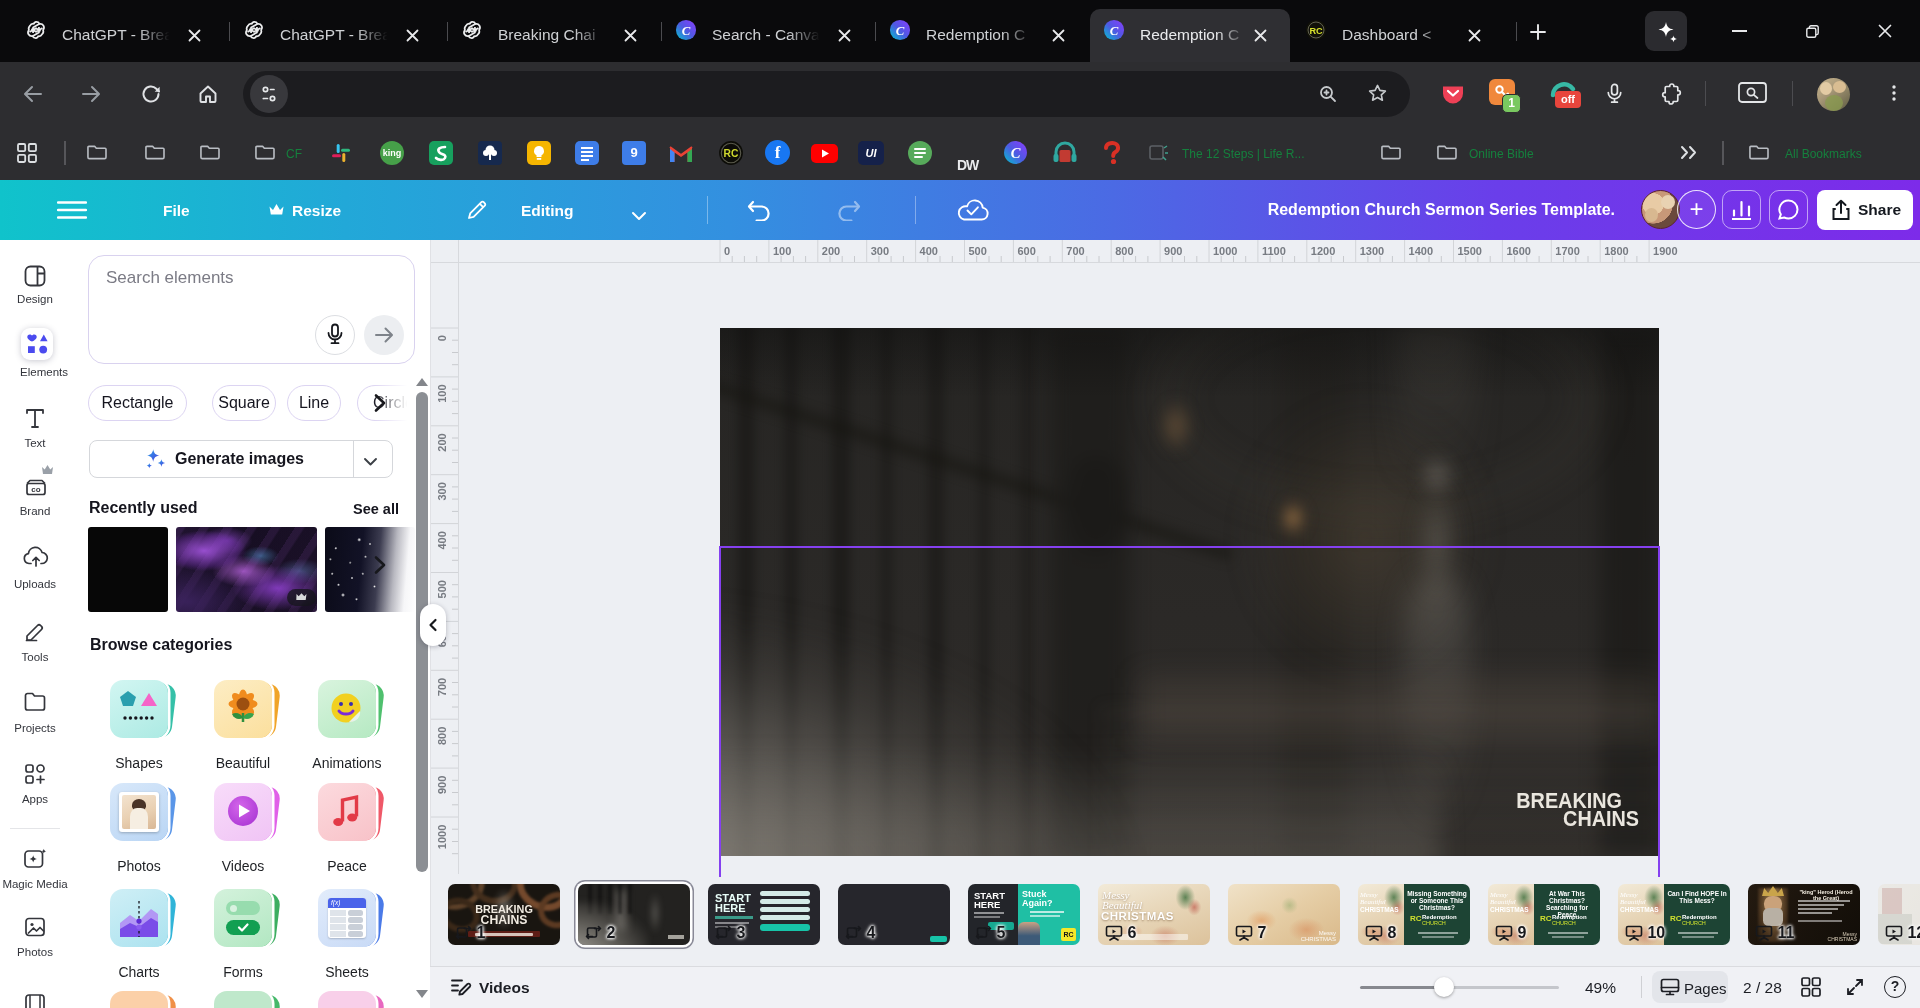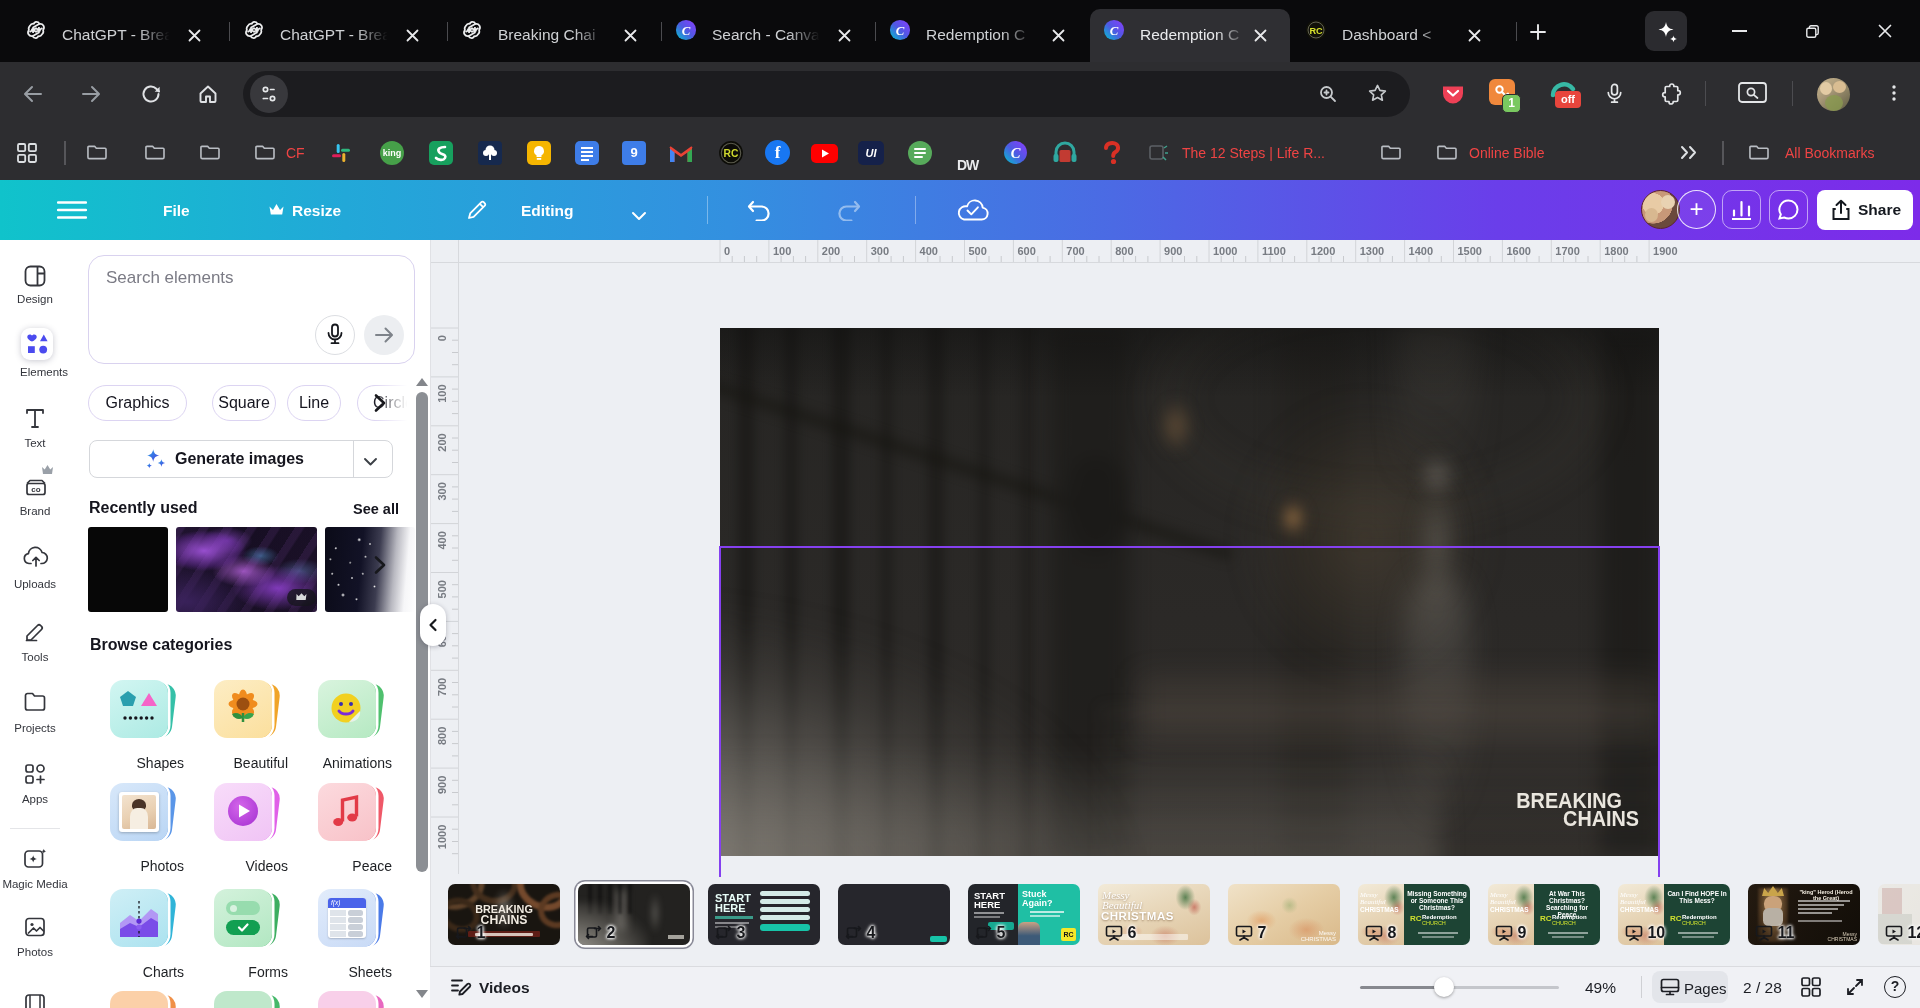--- a/index.html
+++ b/index.html
@@ -13,33 +13,33 @@
 .tab .fade{position:absolute;left:126px;top:12px;width:42px;height:30px;background:linear-gradient(90deg,rgba(10,10,12,0),#0a0a0c 75%)}
 .tab .tx{position:absolute;right:22px;top:19px;width:15px;height:15px}
 .tabsep{top:22px;width:1px;height:19px;background:#4b4b4f}
 .atab{background:#2f2f33;border-radius:10px 10px 0 0}
 .atab .fade{background:linear-gradient(90deg,rgba(47,47,51,0),#2f2f33 75%)}
 .tx svg{display:block}
 #toolrow{left:0;top:62px;width:1920px;height:63px;background:#2d2d30}
 #bmrow{left:0;top:125px;width:1920px;height:55px;background:#2d2d30;color:#dde0e3;font-size:15px}
 #urlpill{left:243px;top:71px;width:1167px;height:46px;border-radius:23px;background:#1c1c1f}
 .u1{color:#9aa0a6}.u2{color:#e6e8ea}
-.bktxt{color:#ef4444;font-size:14px}
+.bktxt{color:#15803d;font-size:12px}
 
 #cbar{left:0;top:180px;width:1920px;height:60px;background:linear-gradient(90deg,#10c3cb 0%,#22a8d8 18%,#3390e0 38%,#4b6ae4 58%,#6a3eea 78%,#7d2be9 100%);color:#fff}
 .cbt{font-weight:bold;font-size:15.5px;color:#fff}
 
 #sidebar{left:0;top:240px;width:70px;height:768px;background:#fff}
 .sbl{position:absolute;width:70px;text-align:center;font-size:11.5px;color:#33353c}
 #panel{left:70px;top:240px;width:360px;height:768px;background:#fff}
 #srchbox{left:18px;top:15px;width:327px;height:109px;border:1.5px solid #d9d2ef;border-radius:16px}
 .chip{position:absolute;top:145px;height:36px;border:1.5px solid #dcd4f2;border-radius:18px;font-size:16px;color:#15151f;text-align:center;line-height:33px}
 #genbtn{left:19px;top:200px;width:304px;height:38px;border:1px solid #d5d7db;border-radius:8px}
 .h16{font-weight:bold;font-size:16px;color:#15151e}
-.catlbl{position:absolute;width:90px;text-align:right;font-size:14px;color:#1e2024}
+.catlbl{position:absolute;width:90px;text-align:center;font-size:14px;color:#1e2024}
 .card{position:absolute;width:58px;height:58px;border-radius:13px}
 .cardb{position:absolute;width:50px;height:54px;border-radius:12px}
 
 #canvarea{left:430px;top:240px;width:1490px;height:768px;background:#edeff3;border-left:1px solid #e0e1e5}
 #page{position:absolute;left:289px;top:88px;width:939px;height:528px;background:#282624;overflow:hidden}
 #page *{position:absolute}
 #selrect{position:absolute;left:288px;top:306px;width:941px;height:331px;border:2px solid #8540f0;border-bottom:none}
 
 .thumb{position:absolute;top:884px;width:112px;height:61px;border-radius:7px;overflow:hidden}
 .badge{position:absolute;white-space:nowrap;color:#17181c;font-size:16px;font-weight:bold;text-shadow:0 0 3px #fff,0 0 3px #fff,0 0 4px #fff}
@@ -405,20 +405,21 @@
       </svg></div>
     <div class="abs" style="left:836px;top:199px;opacity:.45"><svg width="26" height="22" viewBox="0 0 26 22">
         <path d="M19 3l4 4.5-4 4.5" fill="none" stroke="#fff" stroke-width="2.2" stroke-linecap="round" stroke-linejoin="round"></path>
         <path d="M22.4 7.5h-12a7 7 0 0 0 0 14h5" fill="none" stroke="#fff" stroke-width="2.2" stroke-linecap="round"></path>
       </svg></div>
     <div class="abs" style="left:915px;top:196px;width:1px;height:28px;background:rgba(255,255,255,.35)"></div>
     <div class="abs" style="left:953px;top:198px"><svg width="40" height="26" viewBox="0 0 40 26">
         <path d="M11 21.5h17.5a6 6 0 0 0 1.2-11.9 8 8 0 0 0-15.7-1.2A6.4 6.4 0 0 0 11 21.5z" fill="none" stroke="#fff" stroke-width="1.9" stroke-linejoin="round"></path>
         <path d="M14.5 12.5l3.8 3.8 6.6-7" fill="none" stroke="#fff" stroke-width="1.9" stroke-linecap="round" stroke-linejoin="round"></path>
       </svg></div>
+    <div class="abs cbt" style="left:1115px;top:201px;width:500px;font-size:16px;text-align:right;white-space:nowrap">Redemption Church Sermon Series Template.</div>
     <div class="abs" style="left:1641px;top:190px;width:39px;height:39px;border-radius:50%;background:radial-gradient(circle at 30% 35%,#e8cba5 0 30%,#c89878 31% 55%,#6b4a3c 56% 100%);border:1.5px solid #5c2430">
       <div style="position:absolute;left:19px;top:4px;width:14px;height:14px;border-radius:50%;background:#e9d2b2"></div>
       <div style="position:absolute;left:3px;top:17px;width:13px;height:14px;border-radius:50%;background:#d8b890"></div>
     </div>
     <div class="abs" style="left:1677px;top:190px;width:39px;height:39px;border-radius:50%;border:1.5px solid rgba(255,255,255,.85);color:#fff;font-size:24px;font-weight:normal;text-align:center;line-height:36px;background:rgba(255,255,255,.06)">+</div>
     <div class="abs" style="left:1722px;top:190px;width:39px;height:39px;border-radius:10px;border:1px solid rgba(255,255,255,.55)"><svg width="37" height="37" viewBox="0 0 37 37">
         <path d="M11 24.5v-5M18.5 24.5V11M26 24.5v-9" stroke="#fff" stroke-width="2.2" stroke-linecap="round"></path>
         <path d="M9 28h19" stroke="#fff" stroke-width="2"></path>
       </svg></div>
     <div class="abs" style="left:1769px;top:190px;width:39px;height:39px;border-radius:10px;border:1px solid rgba(255,255,255,.55)"><svg width="37" height="37" viewBox="0 0 37 37">
@@ -499,21 +500,21 @@
     <div id="panel" class="abs">
       <div id="srchbox" class="abs"></div>
       <div class="abs" style="left:36px;top:28px;font-size:17px;color:#7b7b85">Search elements</div>
       <div class="abs" style="left:245px;top:75px;width:40px;height:40px;border-radius:50%;background:#fff;border:1px solid #dcdee2"><svg width="38" height="38" viewBox="0 0 38 38">
           <rect x="16" y="8.5" width="6" height="12" rx="3" fill="none" stroke="#16181d" stroke-width="1.8"></rect>
           <path d="M12.5 17a6.5 6.5 0 0 0 13 0M19 23.5v3.4M15.5 27.2h7" stroke="#16181d" stroke-width="1.8" fill="none" stroke-linecap="round"></path>
         </svg></div>
       <div class="abs" style="left:294px;top:75px;width:40px;height:40px;border-radius:50%;background:#eceef1"><svg width="40" height="40" viewBox="0 0 40 40">
           <path d="M12 20h15M21.5 13.5 28 20l-6.5 6.5" fill="none" stroke="#7e838a" stroke-width="2" stroke-linecap="round" stroke-linejoin="round"></path>
         </svg></div>
-      <div class="chip" style="left:18px;width:99px">Graphics</div>
+      <div class="chip" style="left:18px;width:99px">Rectangle</div>
       <div class="chip" style="left:142px;width:64px">Square</div>
       <div class="chip" style="left:217px;width:54px">Line</div>
       <div class="chip" style="left:287px;width:73px">Circle</div>
       <div class="abs" style="left:303px;top:144px;width:57px;height:40px;background:linear-gradient(90deg,rgba(255,255,255,0),#fff 60%)"></div>
       <div class="abs" style="left:296px;top:150px"><svg width="26" height="26" viewBox="0 0 26 26">
           <path d="M10 5.5 18 13l-8 7.5" fill="none" stroke="#17181c" stroke-width="2.6" stroke-linecap="round" stroke-linejoin="round"></path>
         </svg></div>
       <div id="genbtn" class="abs"></div>
       <div class="abs" style="left:283px;top:201px;width:1px;height:36px;background:#d5d7db"></div>
       <div class="abs" style="left:71px;top:205px"><svg width="28" height="28" viewBox="0 0 28 28">

